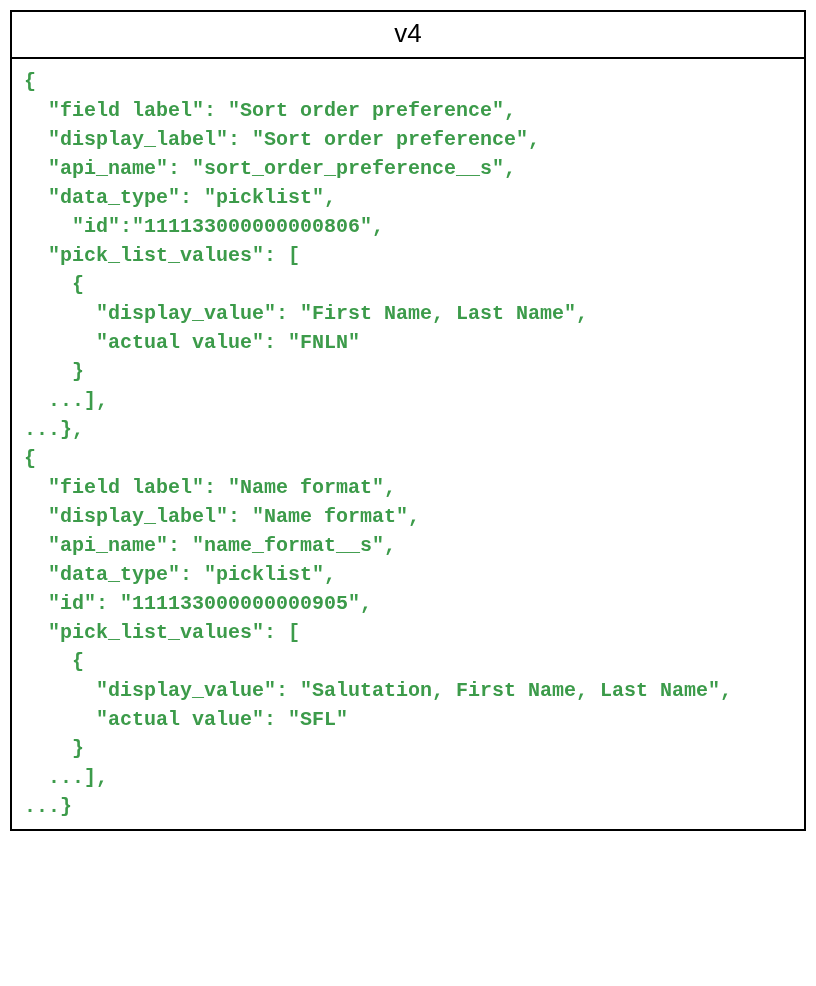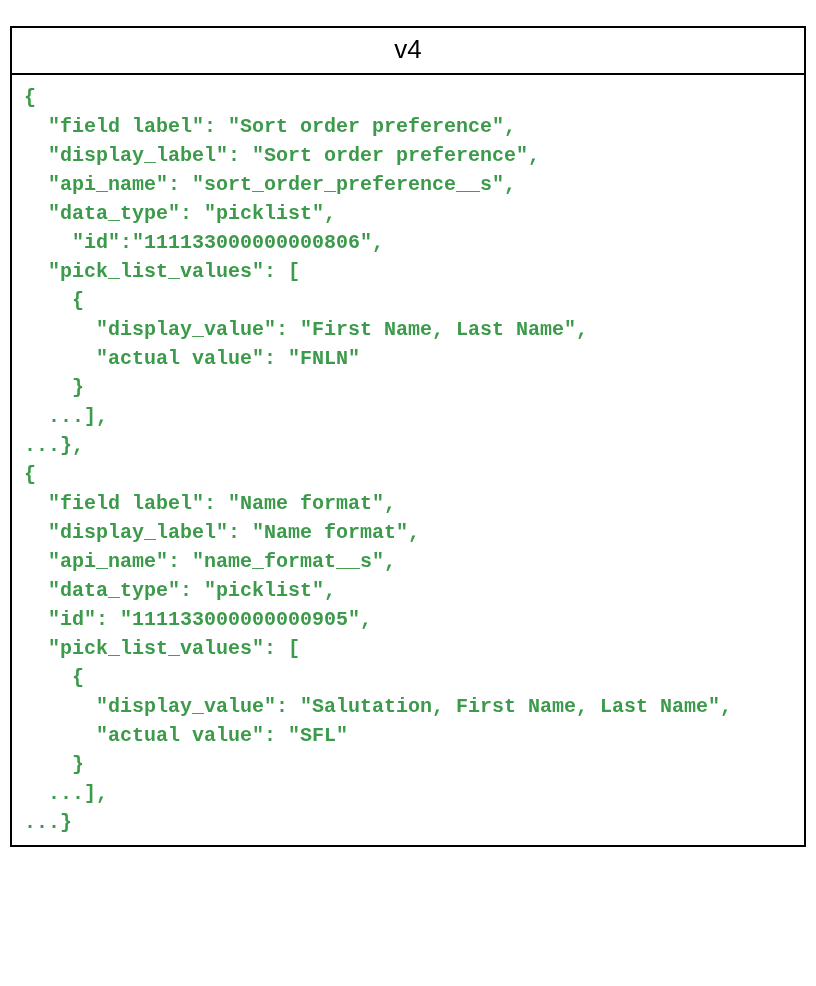--- a/index.html
+++ b/index.html
@@ -3,21 +3,21 @@
   <meta charset="utf-8">
   <style>
     * { box-sizing: border-box; margin: 0; padding: 0; }
     body {
       background: #ffffff;
       font-family: "Courier New", Courier, monospace;
       padding: 10px;
     }
     .container {
       width: 796px;
-      margin: 16px auto;
+      margin: 0 auto;
       border: 2px solid #000000;
     }
     .header-cell {
       border-bottom: 2px solid #000000;
       text-align: center;
       padding: 6px 0 8px 0;
     }
     .header-text {
       font-family: Arial, Helvetica, sans-serif;
       font-size: 26px;

